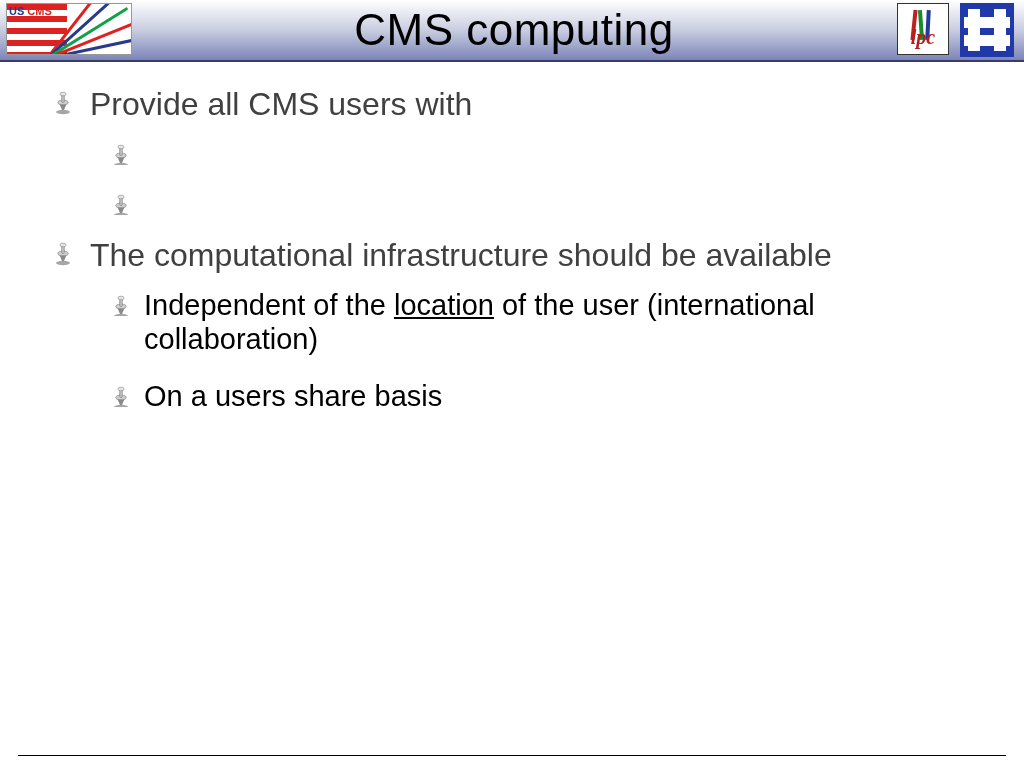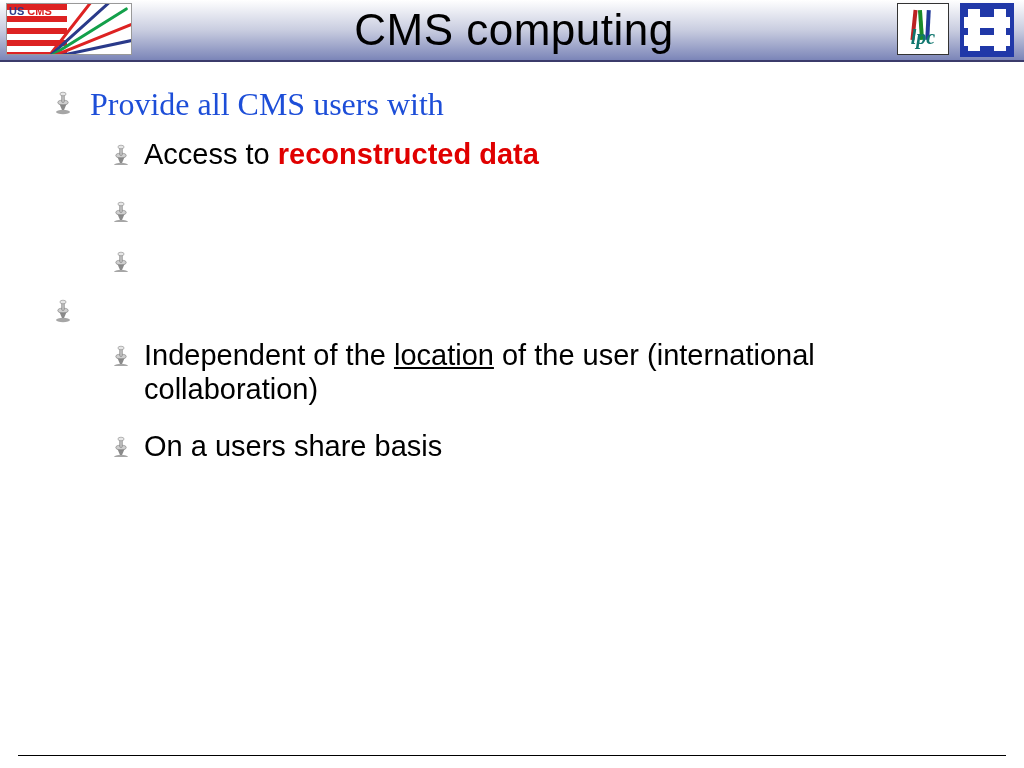--- a/index.html
+++ b/index.html
@@ -44,34 +44,34 @@
   .uscms .fan span:nth-child(5){ transform:rotate(-12deg); background:#2a3a8a;}
   .uscms .fan span:nth-child(6){ transform:rotate(-2deg);  background:#13a04a;}
 
   
   .lpc { width:52px; height:52px; background:#fff; border:1px solid #333; position:relative; display:flex; align-items:center; justify-content:center;}
   .lpc .bars{ position:absolute; left:14px; top:6px; display:flex; gap:3px;}
   .lpc .bars span{ width:4px; height:30px; display:block;}
   .lpc .bars span:nth-child(1){ background:#b22; transform:rotate(6deg);}
   .lpc .bars span:nth-child(2){ background:#1a8a2a; transform:rotate(-4deg);}
   .lpc .bars span:nth-child(3){ background:#223a9a; transform:rotate(3deg);}
-  .lpc .txt{ position:absolute; bottom:5px; font-family: "Times New Roman", serif; font-size:20px; font-style:italic; font-weight:bold; color:#0f766e;}
+  .lpc .txt{ position:absolute; bottom:5px; font-family: "Times New Roman", serif; font-size:20px; font-style:italic; font-weight:bold; color:#b91c1c;}
 
   
   .fermi { width:54px; height:54px; background:#2038a8; position:relative; }
   .fermi::before, .fermi::after{
     content:""; position:absolute; background:#fff;
   }
   .fermi::before{ left:8px; top:6px; width:12px; height:42px; box-shadow: 26px 0 0 #fff; }
   .fermi::after{ left:4px; top:14px; width:46px; height:11px; box-shadow: 0 18px 0 #fff; }
 
   .content { padding: 14px 30px 0 30px; }
 
   .lvl1 { display:flex; align-items:flex-start; margin: 10px 0 14px 20px; }
-  .lvl1 .txt { font-size: 32px; color:#1d4ed8; line-height:1.15;font-family:Liberation Serif, serif; }
+  .lvl1 .txt { font-size: 32px; color:#404040; line-height:1.15; }
 
   .lvl2 { display:flex; align-items:flex-start; margin: 10px 0 22px 78px; }
   .lvl2 .txt { font-size: 29px; color:#000; line-height:1.2; max-width: 830px;}
   .lvl2 .txt .hl { color:#e00000; font-weight:bold; }
   .lvl2 .txt .bold { font-weight:bold; }
   .lvl2 .txt .ul { text-decoration: underline; }
 
   .pin { width:26px; height:26px; margin-right:14px; margin-top:4px; flex:0 0 auto; position:relative;}
   .pin svg { width:26px; height:26px; display:block; }
   .pin.small { width:22px; height:22px; margin-top:6px; }
@@ -139,28 +139,20 @@
 
   <div class="lvl1">
     <span class="pin">
         <svg>
           <use href="#pushpin"></use>
         </svg>
       </span>
     <span class="txt">Provide all CMS users with</span>
   </div>
 
-  <div class="lvl2">
-    <span class="pin small">
-        <svg>
-          <use href="#pushpin"></use>
-        </svg>
-      </span>
-    <span class="txt"><span>Access to </span><span class="hl">reconstructed data</span></span>
-  </div>
 
   <div class="lvl2">
     <span class="pin small">
         <svg>
           <use href="#pushpin"></use>
         </svg>
       </span>
   </div>
 
   <div class="lvl2">
@@ -170,20 +162,21 @@
         </svg>
       </span>
   </div>
 
   <div class="lvl1" style="margin-top:22px">
     <span class="pin">
         <svg>
           <use href="#pushpin"></use>
         </svg>
       </span>
+    <span class="txt">The computational infrastructure should be available</span>
   </div>
 
   <div class="lvl2">
     <span class="pin small">
         <svg>
           <use href="#pushpin"></use>
         </svg>
       </span>
     <span class="txt"><span>Independent of the </span><span class="ul">location</span><span> of the user (international collaboration)</span></span>
   </div>

